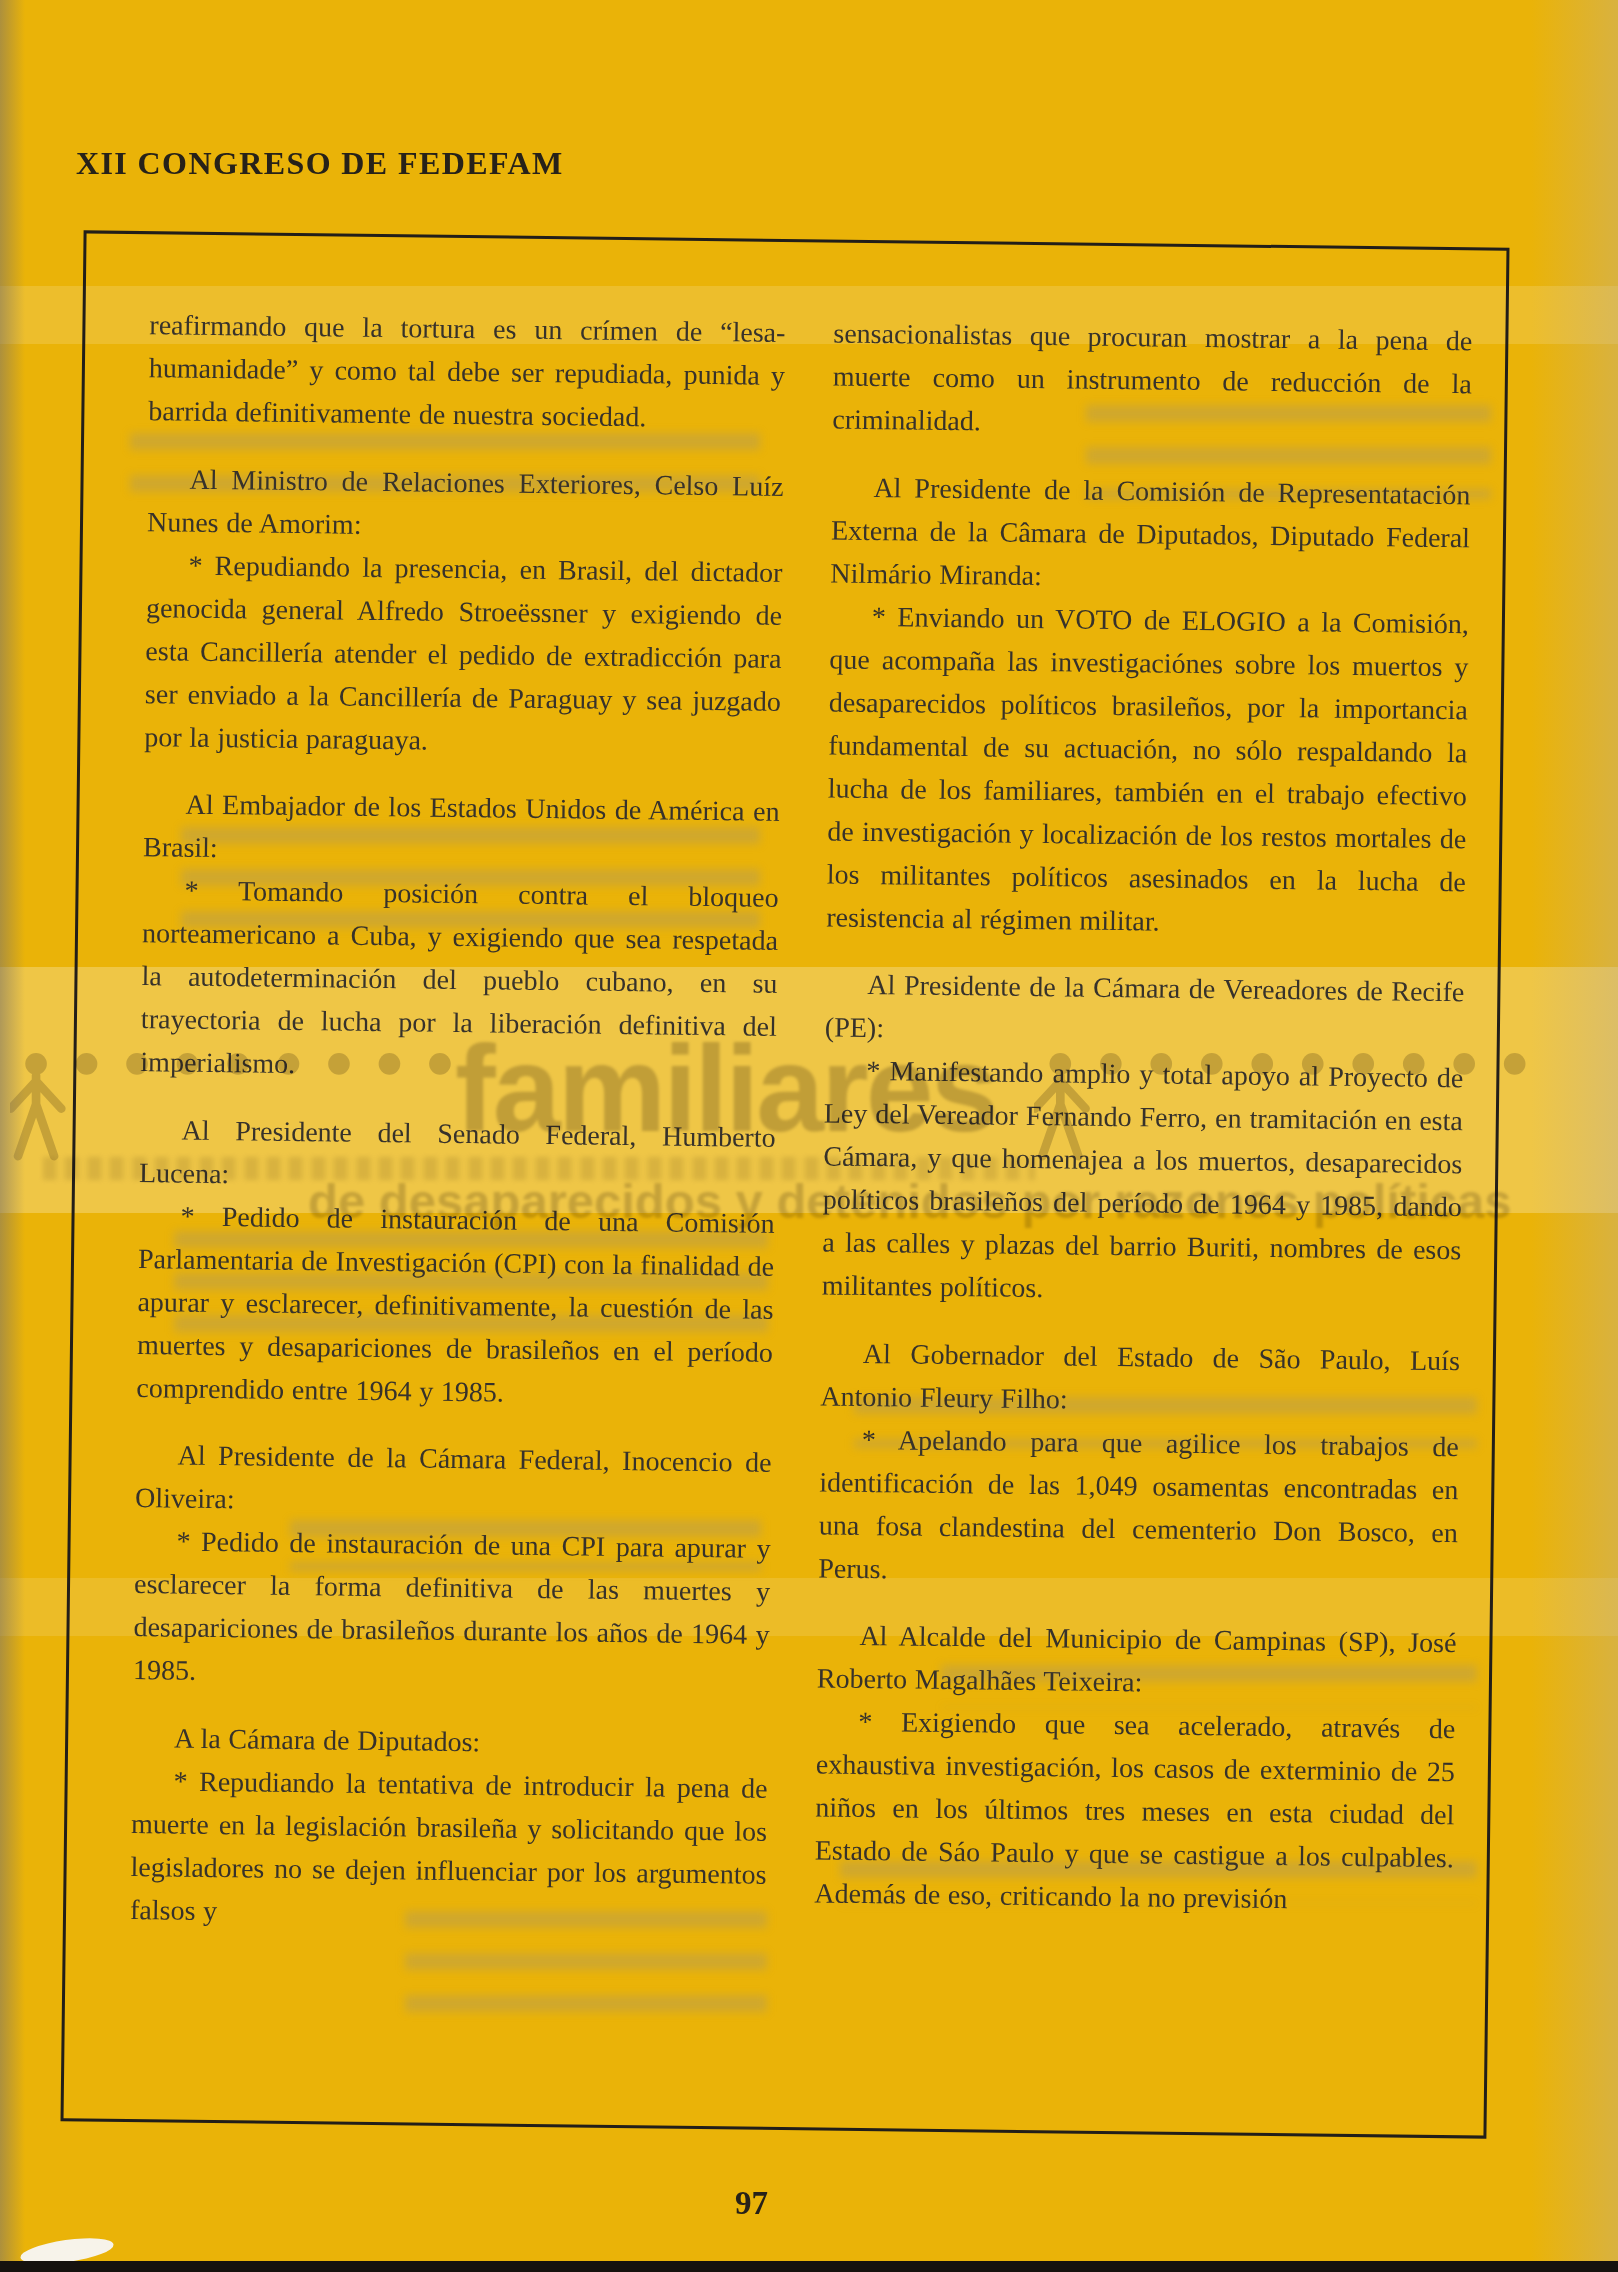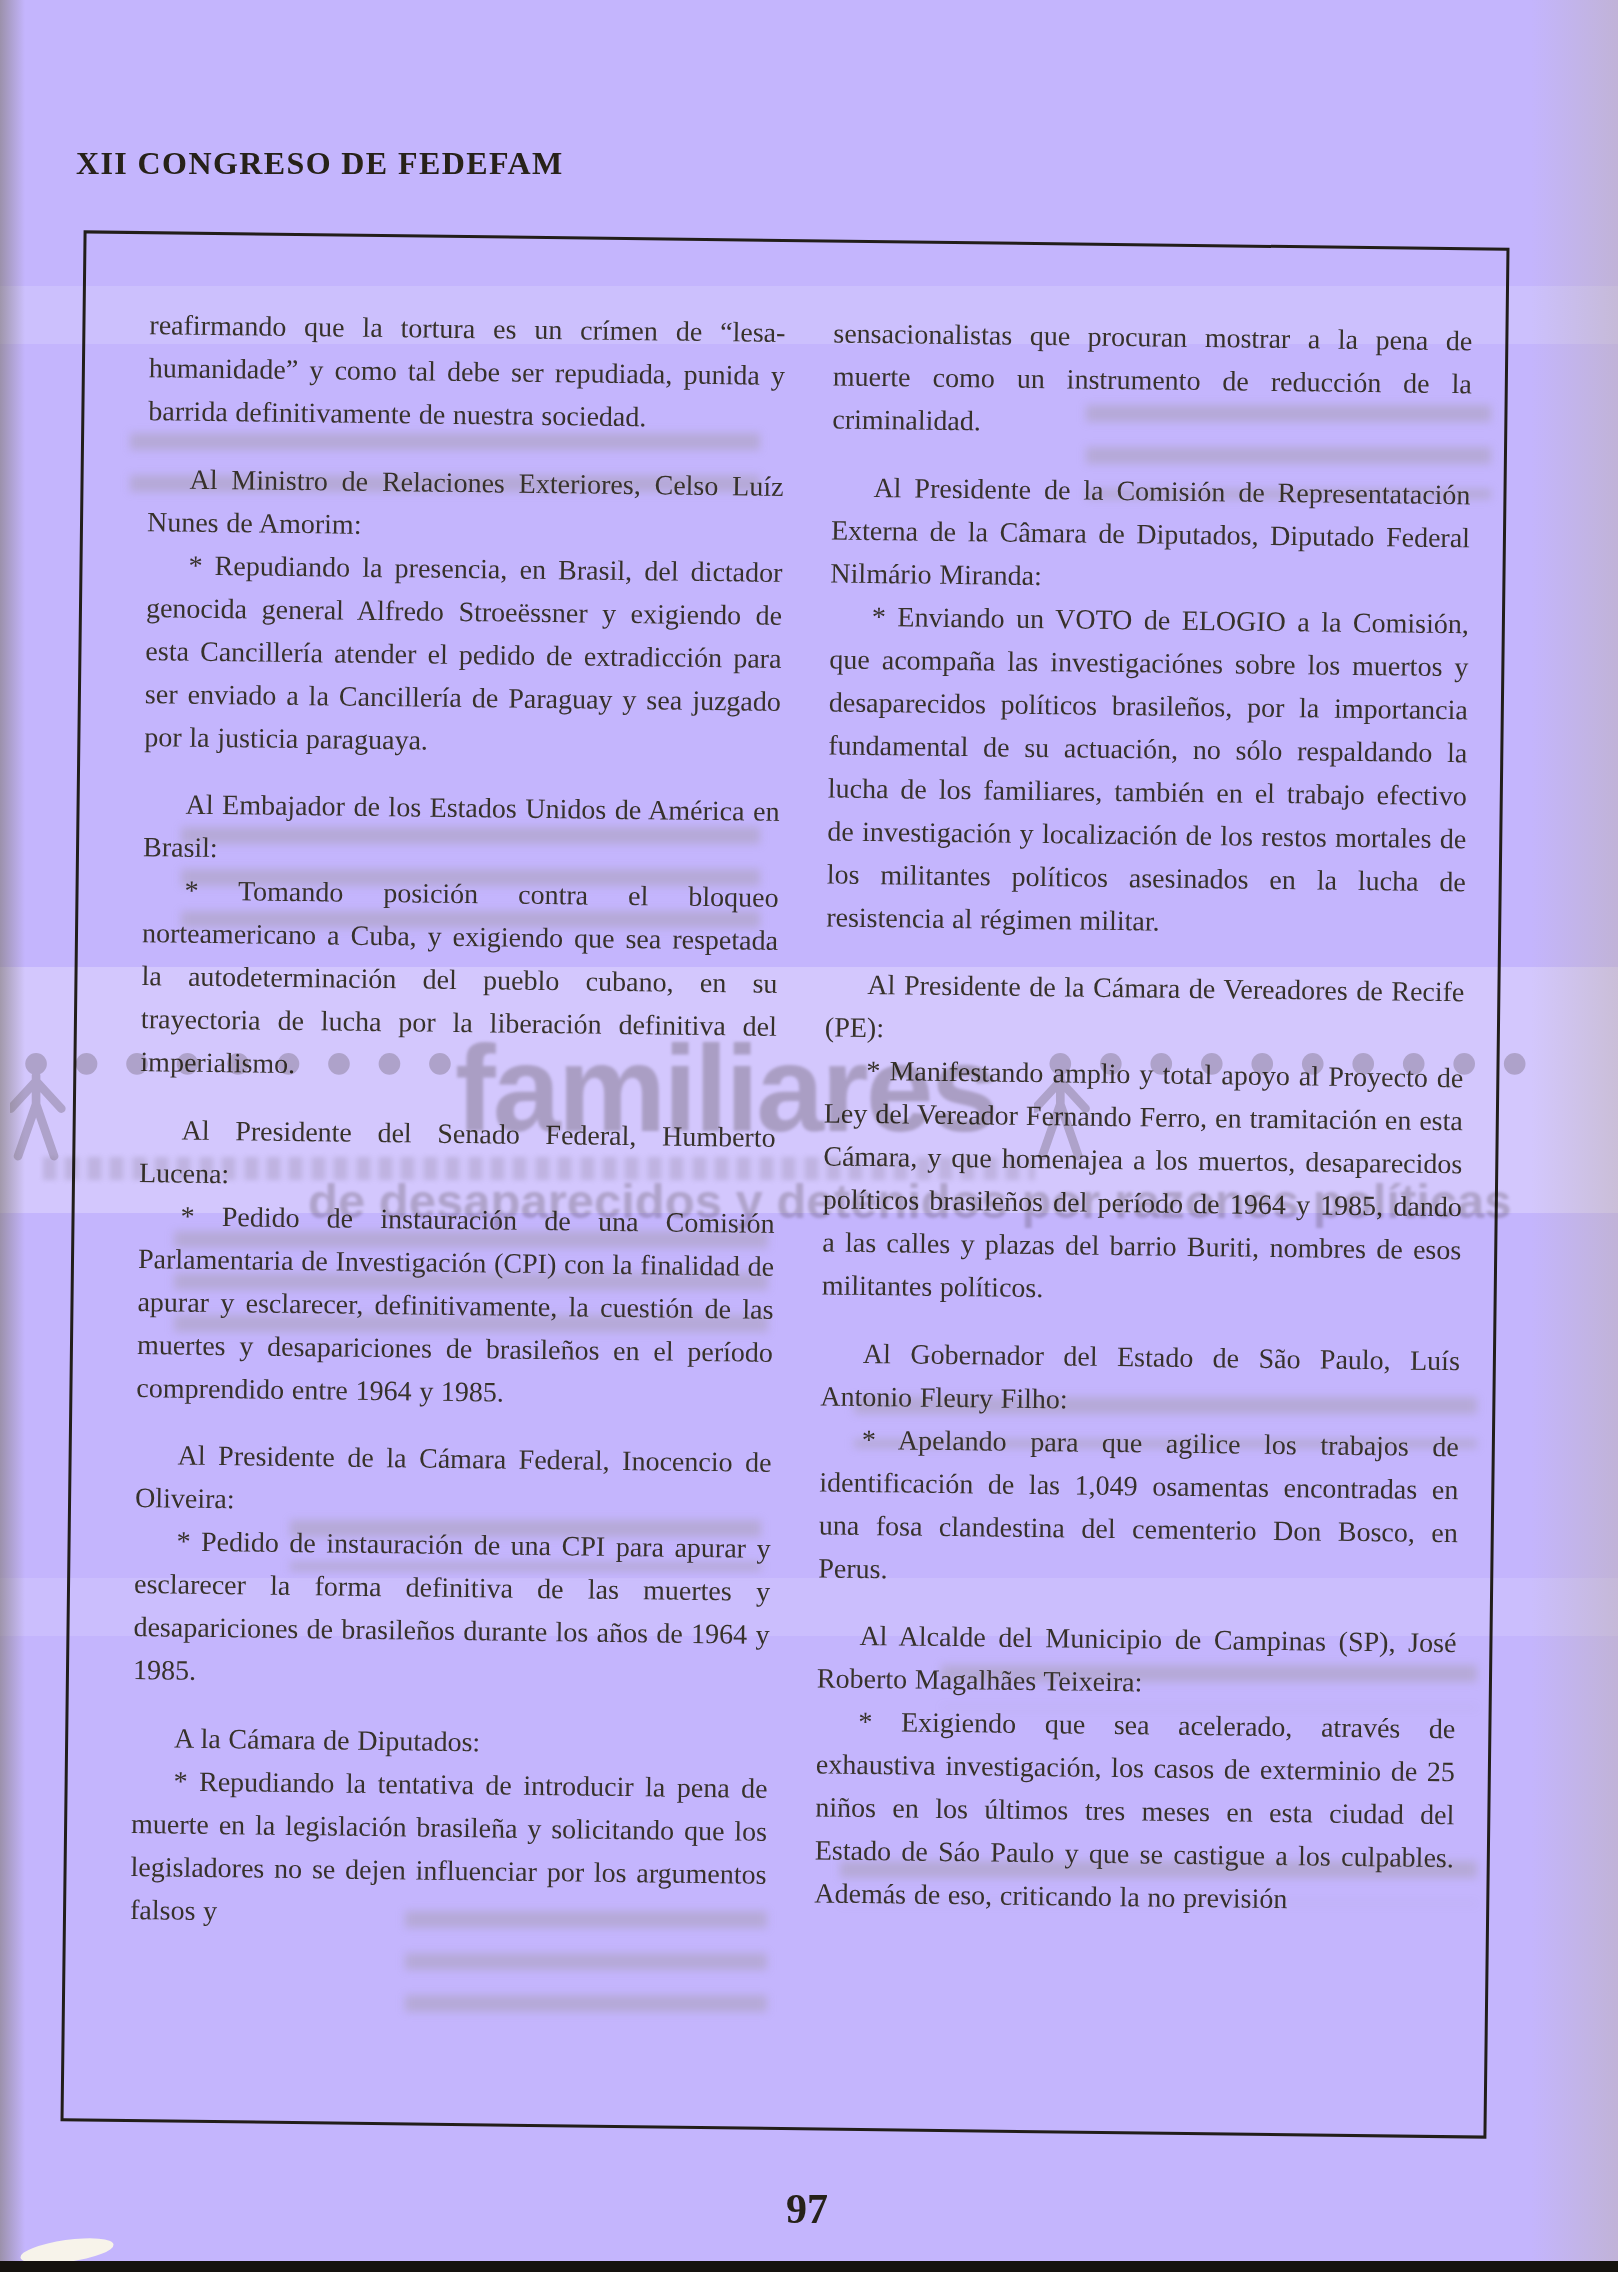--- a/index.html
+++ b/index.html
@@ -1,18 +1,18 @@
 <!DOCTYPE html>
 <html style="font-size:11.6px"><head>
 <meta charset="utf-8">
 <style>
   html,body{margin:0;padding:0;}
   body{width:1618px;height:2273px;overflow:hidden;
        font-family:"Liberation Serif","DejaVu Serif",serif;}
-  #page{position:relative;width:1618px;height:2273px;background:#c4b5fd;overflow:hidden;}
+  #page{position:relative;width:1618px;height:2273px;background:#eab308;overflow:hidden;}
 
   
   .edge-left{position:absolute;left:0;top:0;width:24.6px;height:2273px;
     background:linear-gradient(90deg,rgba(122,115,104,.55),rgba(122,115,104,0));}
   .edge-right{position:absolute;right:0;top:0;width:87px;height:2273px;
     background:linear-gradient(270deg,rgba(188,176,154,.38),rgba(188,176,154,0));}
   .edge-bottom{position:absolute;left:0;bottom:0;width:1618px;height:12.3px;background:#15120e;}
   .tear{position:absolute;left:20px;top:2240px;width:94px;height:22px;background:#f7f3ea;
     border-radius:50%;transform:rotate(-8deg);}
   .band{position:absolute;left:0;width:1618px;pointer-events:none;}
@@ -21,21 +21,21 @@
   .band3{top:1578px;height:58px;background:rgba(255,255,255,.13);}
 
   
   .ghost{position:absolute;pointer-events:none;
     background:repeating-linear-gradient(180deg,rgba(150,143,131,.30) 0 17.4px,rgba(150,143,131,0) 17.4px 42px);
     filter:blur(4.3px);}
 
   
   .page-title{position:absolute;left:76px;top:145px;font-size:32px;font-weight:bold;
     letter-spacing:1.4px;color:#272219;}
-  .page-number{position:absolute;left:786px;top:2185px;font-size:42px;font-weight:bold;color:#272219;}
+  .page-number{position:absolute;left:735px;top:2185px;font-size:33px;font-weight:bold;color:#272219;}
 
   
   .content-box{position:absolute;left:72px;top:239px;width:1420px;height:1885px;
     border:3.6px solid #221e19;transform:rotate(0.7deg);transform-origin:50% 50%;}
   .col{position:absolute;top:69px;font-size:28px;line-height:43px;color:#37322b;
     text-align:justify;word-spacing:0.7px;}
   .col-left{left:64px;width:636px;}
   .col-right{left:748px;width:639px;}
   .para{margin:0;}
   .para.indent{text-indent:42px;}

